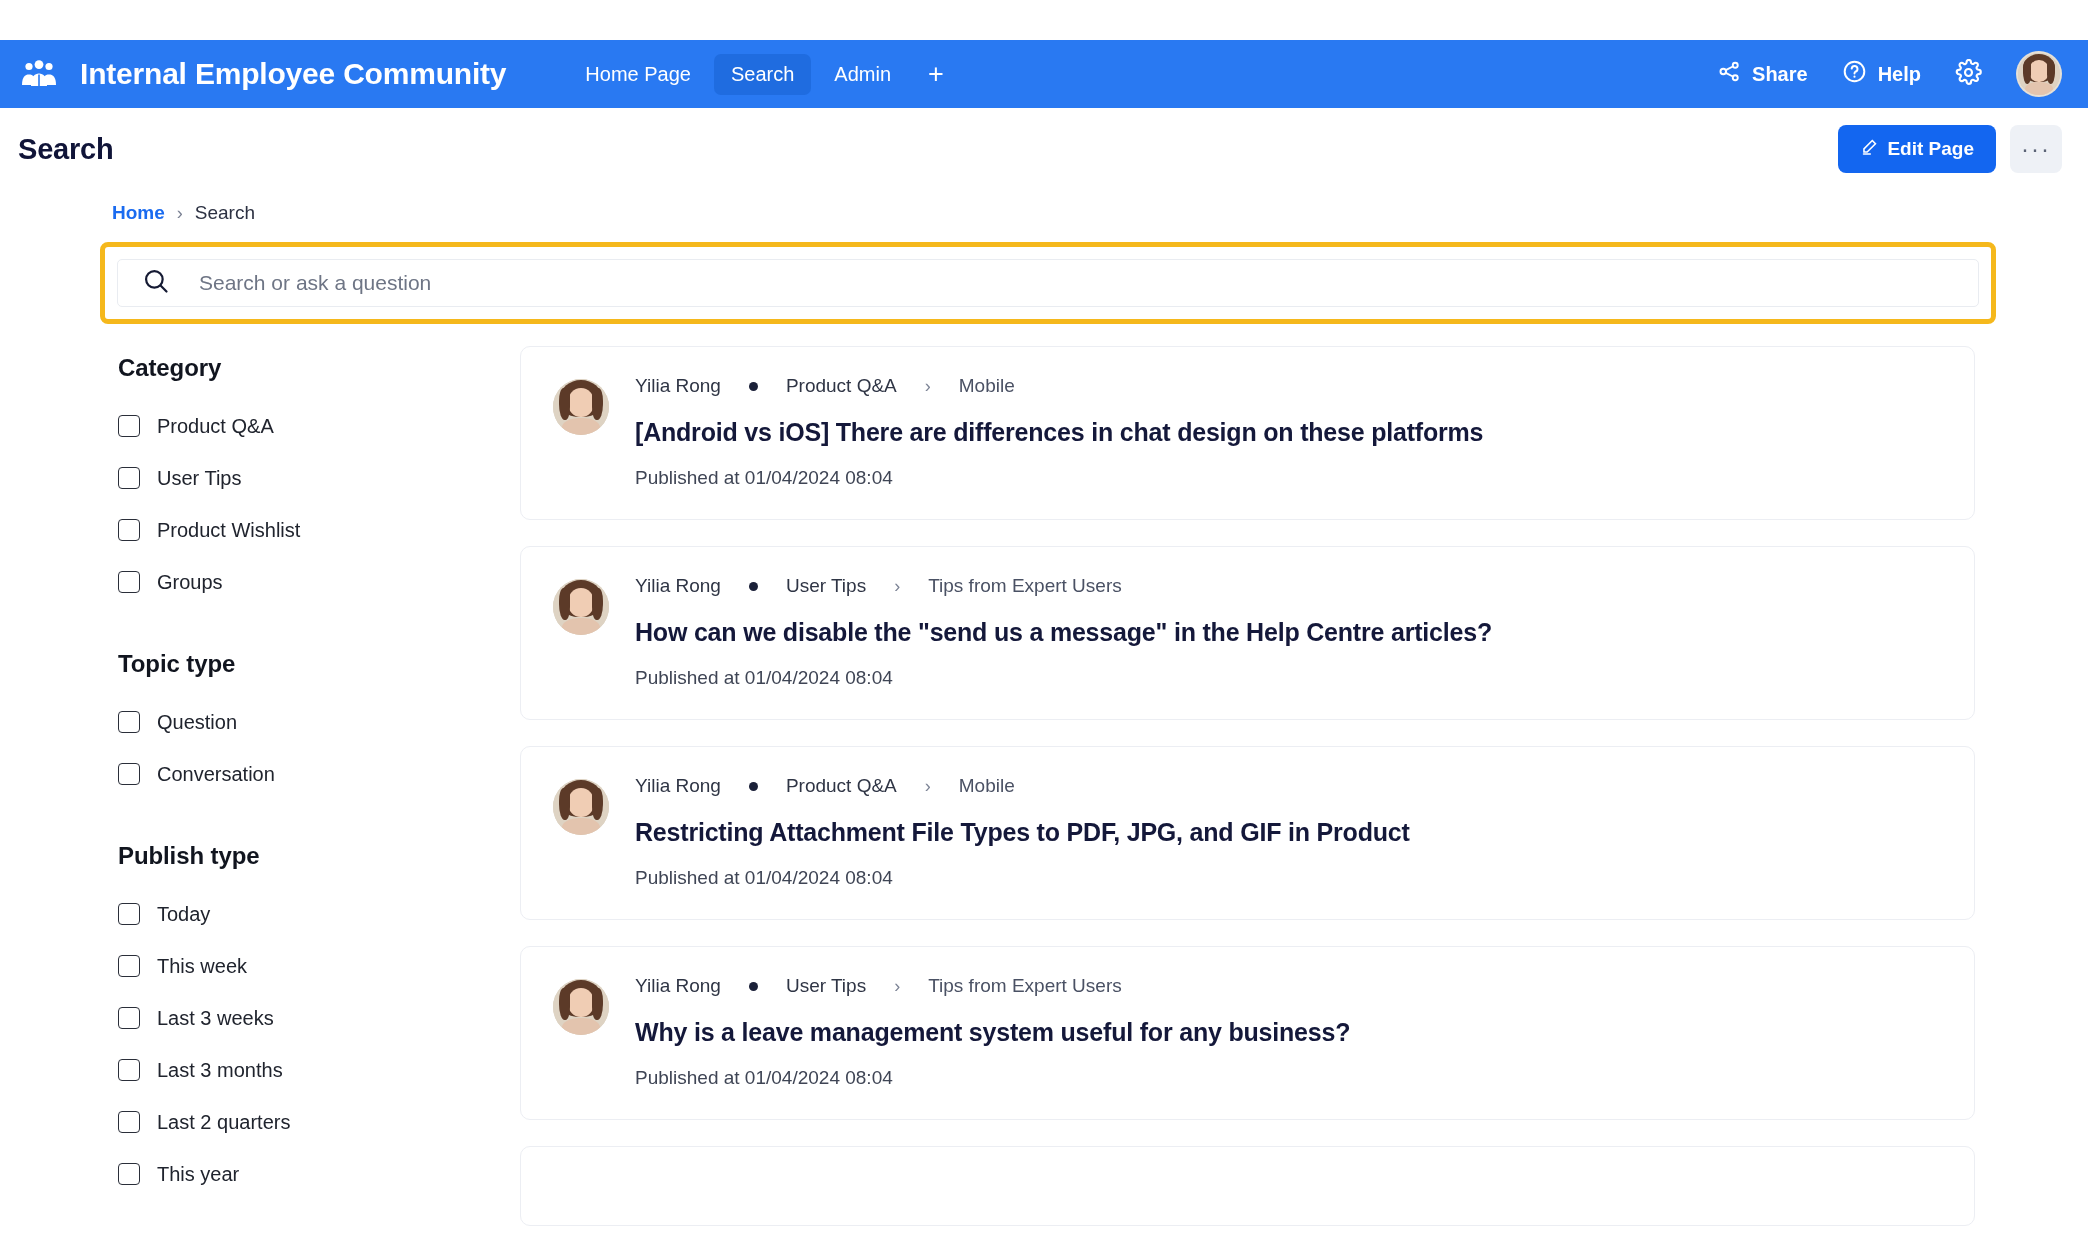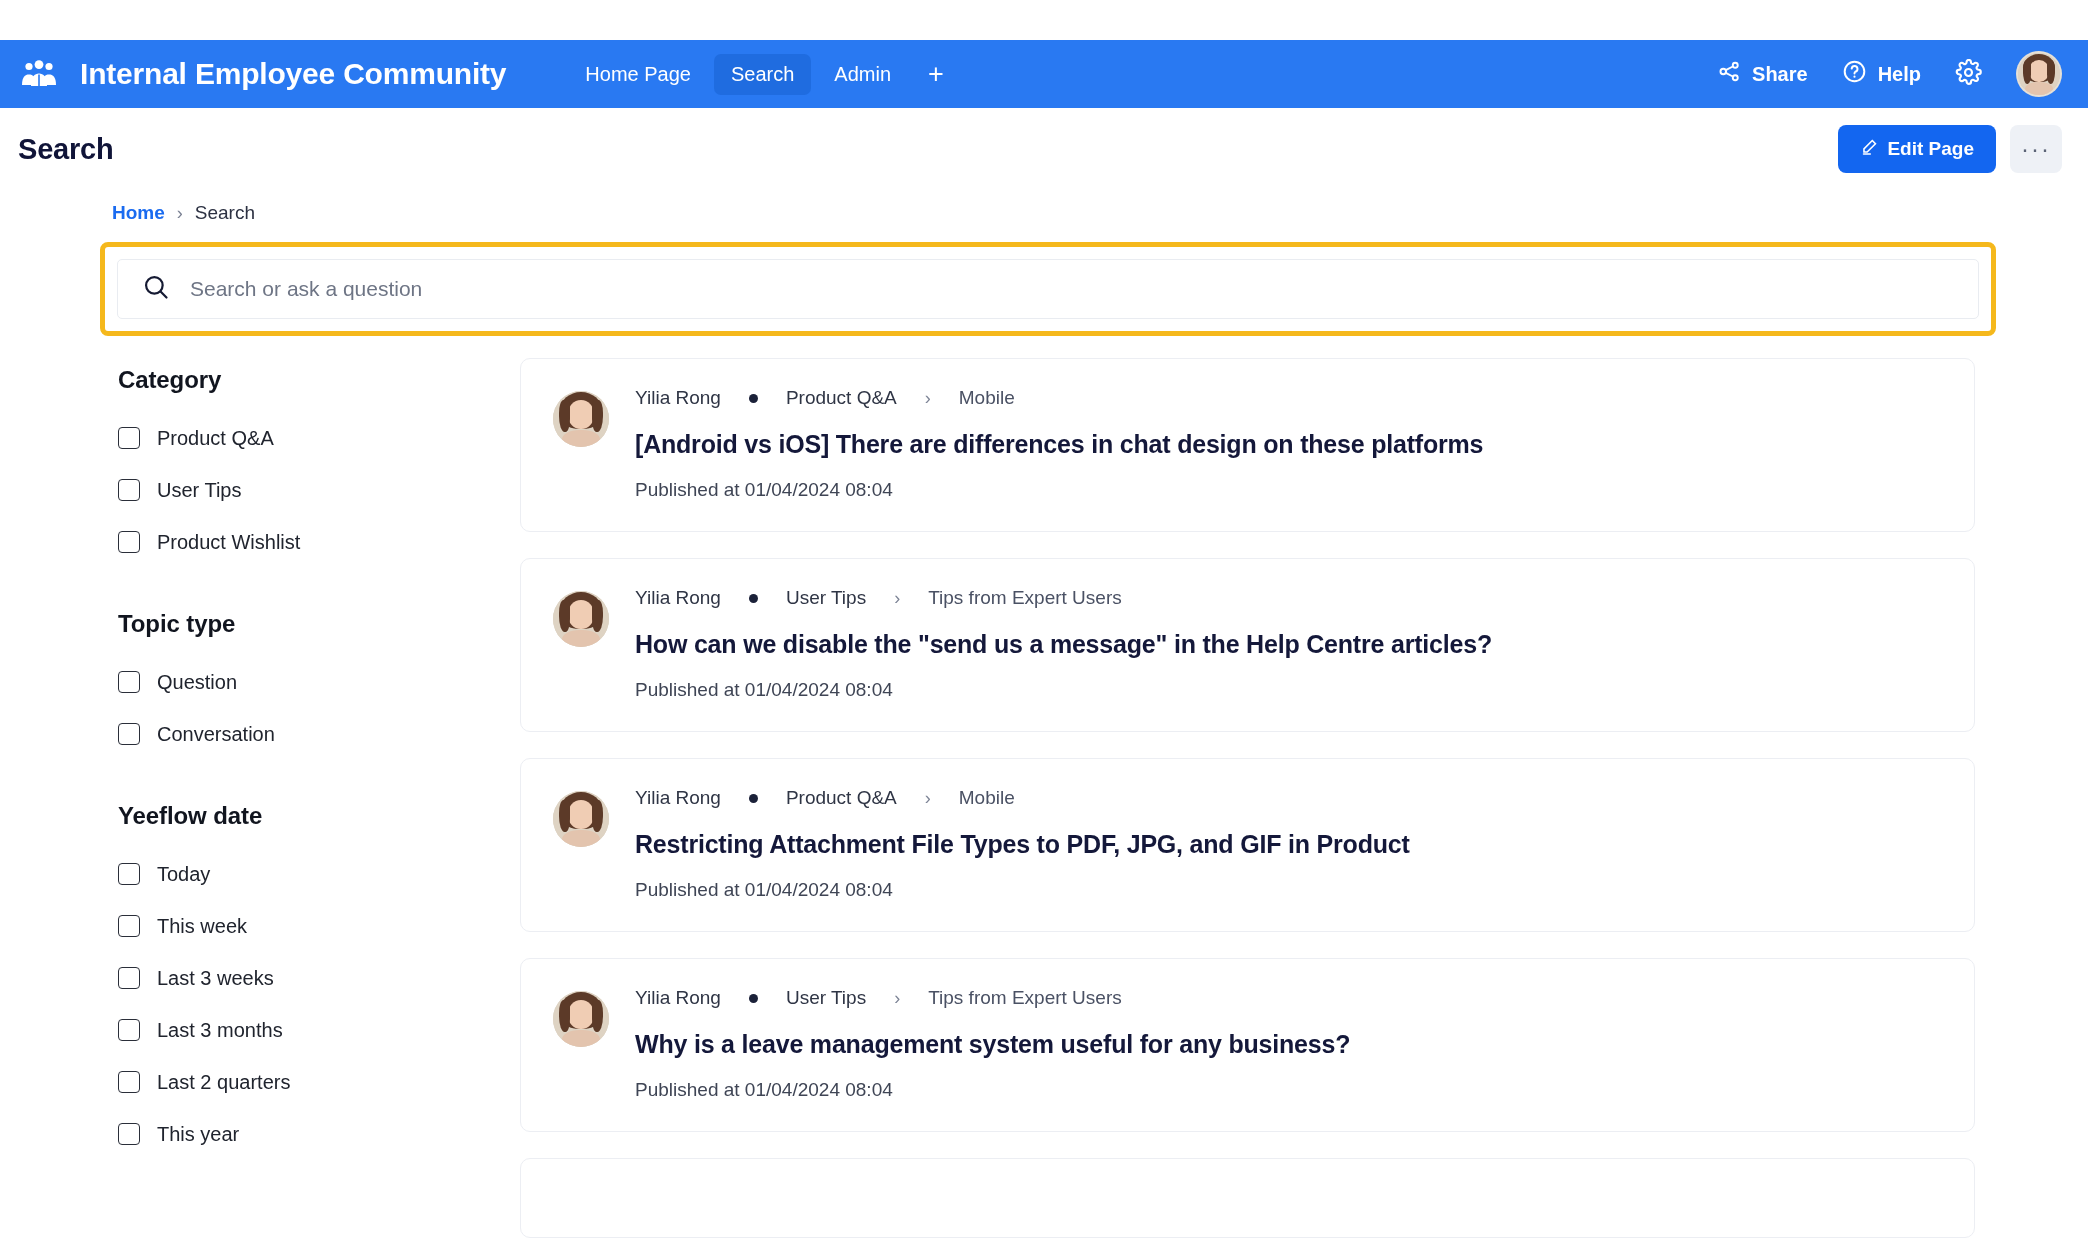--- a/index.html
+++ b/index.html
@@ -134,25 +134,25 @@
 
   .search-wrap {
     margin: 6px 0 0 100px;
     width: 1896px;
     border: 5px solid #f5b81c;
     border-radius: 8px;
     padding: 12px;
     background: #ffffff;
   }
   .search-box {
-    height: 60px;
+    height: 48px;
     border: 1px solid #e9ecf1;
     border-radius: 5px;
     display: flex; align-items: center;
-    gap: 20px; padding: 0 24px;
+    gap: 29px; padding: 0 24px;
     background: #ffffff;
   }
   .search-placeholder {
     font-size: 21px; color: #6e7585;
   }
 
   .main-cols {
     display: flex;
     margin-top: 22px;
   }
@@ -342,36 +342,40 @@
           <span class="filter-label">Product Q&amp;A</span>
         </label>
         <label class="filter-row">
           <span class="cbox"></span>
           <span class="filter-label">User Tips</span>
         </label>
         <label class="filter-row">
           <span class="cbox"></span>
           <span class="filter-label">Product Wishlist</span>
         </label>
+        <label class="filter-row">
+          <span class="cbox"></span>
+          <span class="filter-label">Groups</span>
+        </label>
       </div>
 
       <div class="filter-group">
         <div class="filter-title">Topic type</div>
         <label class="filter-row">
           <span class="cbox"></span>
           <span class="filter-label">Question</span>
         </label>
         <label class="filter-row">
           <span class="cbox"></span>
           <span class="filter-label">Conversation</span>
         </label>
       </div>
 
       <div class="filter-group">
-        <div class="filter-title">Yeeflow date</div>
+        <div class="filter-title">Publish type</div>
         <label class="filter-row">
           <span class="cbox"></span>
           <span class="filter-label">Today</span>
         </label>
         <label class="filter-row">
           <span class="cbox"></span>
           <span class="filter-label">This week</span>
         </label>
         <label class="filter-row">
           <span class="cbox"></span>

